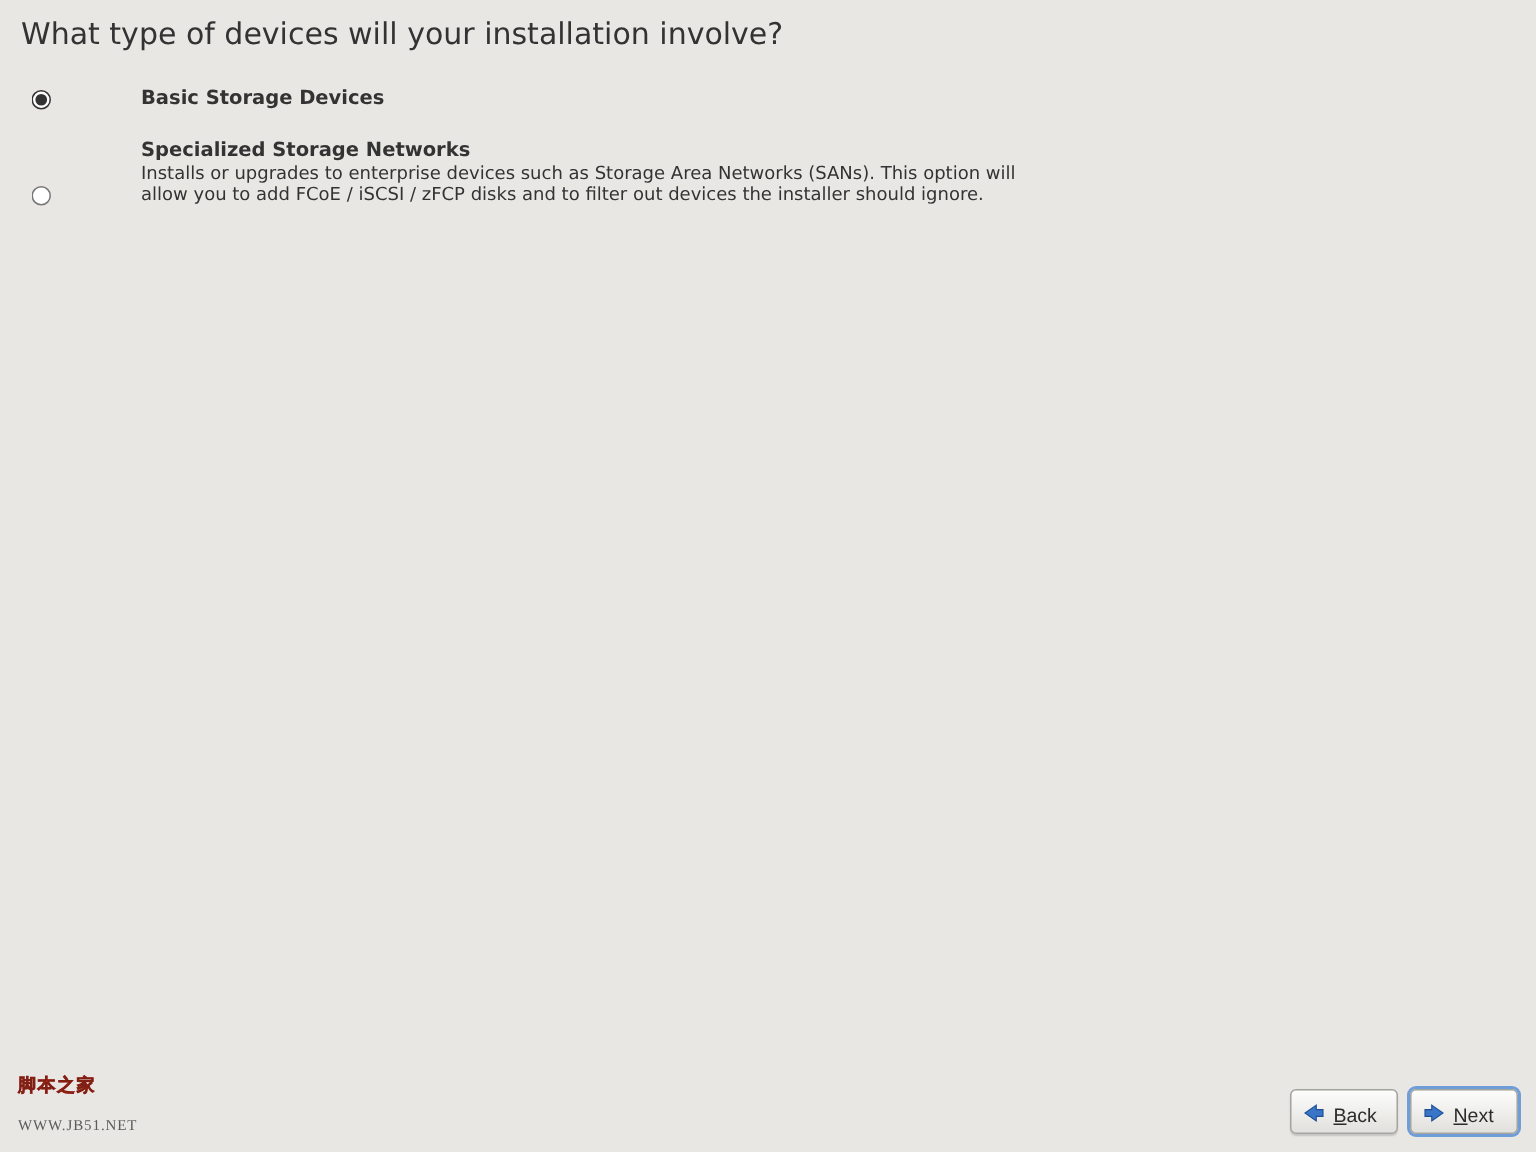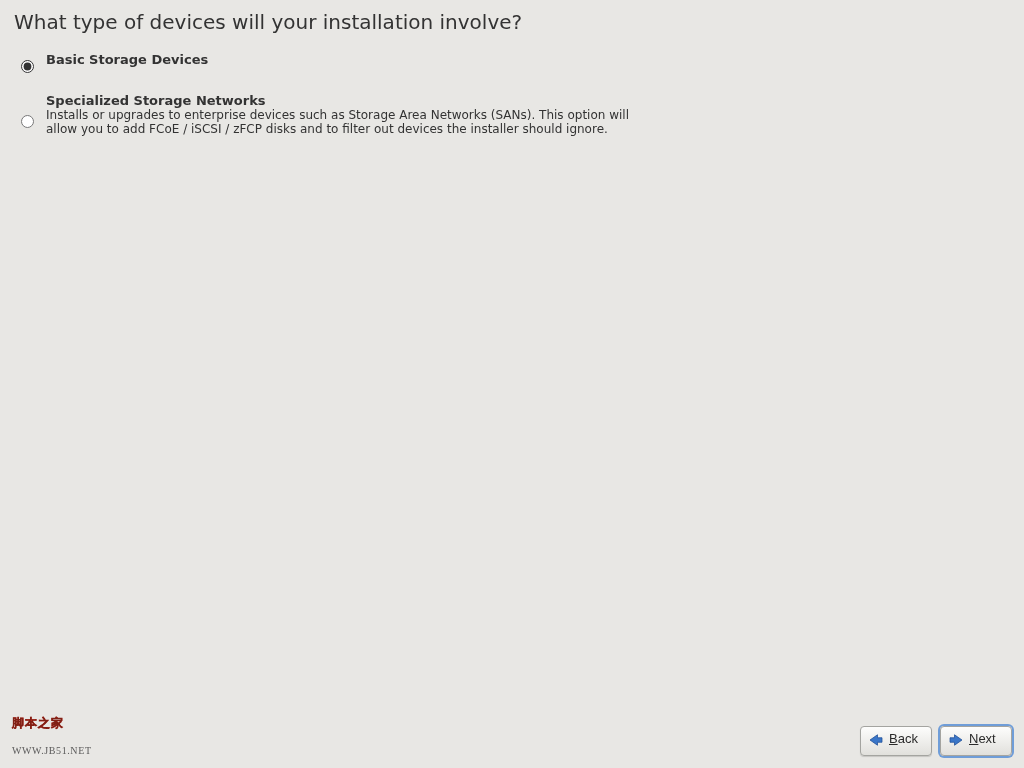--- a/index.html
+++ b/index.html
@@ -16,23 +16,24 @@
     .content {
       padding: 10px 14px 0 14px;
     }
     .heading {
       font-size: 20px;
       color: #333333;
       margin-bottom: 12px;
     }
     .option {
       display: flex;
-      align-items: center;
+      align-items: flex-end;
       margin-bottom: 20px;
       padding-left: 4px;
+      gap: 48px;
     }
     .radio-wrap {
       width: 18px;
       flex: 0 0 18px;
       display: flex;
       justify-content: center;
       padding-top: 14px;
     }
     input[type="radio"] {
       width: 13px;
@@ -56,21 +57,21 @@
     }
     .footer {
       position: absolute;
       bottom: 12px;
       right: 12px;
       display: flex;
       gap: 8px;
     }
     .btn {
       display: inline-flex;
-      align-items: flex-start;
+      align-items: flex-end;
       gap: 4px;
       padding: 4px 12px 4px 6px;
       border: 1px solid #a4a4a0;
       border-radius: 4px;
       background: linear-gradient(#fdfdfc, #e1e0dc);
       font-size: 13px;
       color: #2b2b2b;
       cursor: pointer;
       box-shadow: 0 1px 1px rgba(0,0,0,0.15);
       height: 30px;

